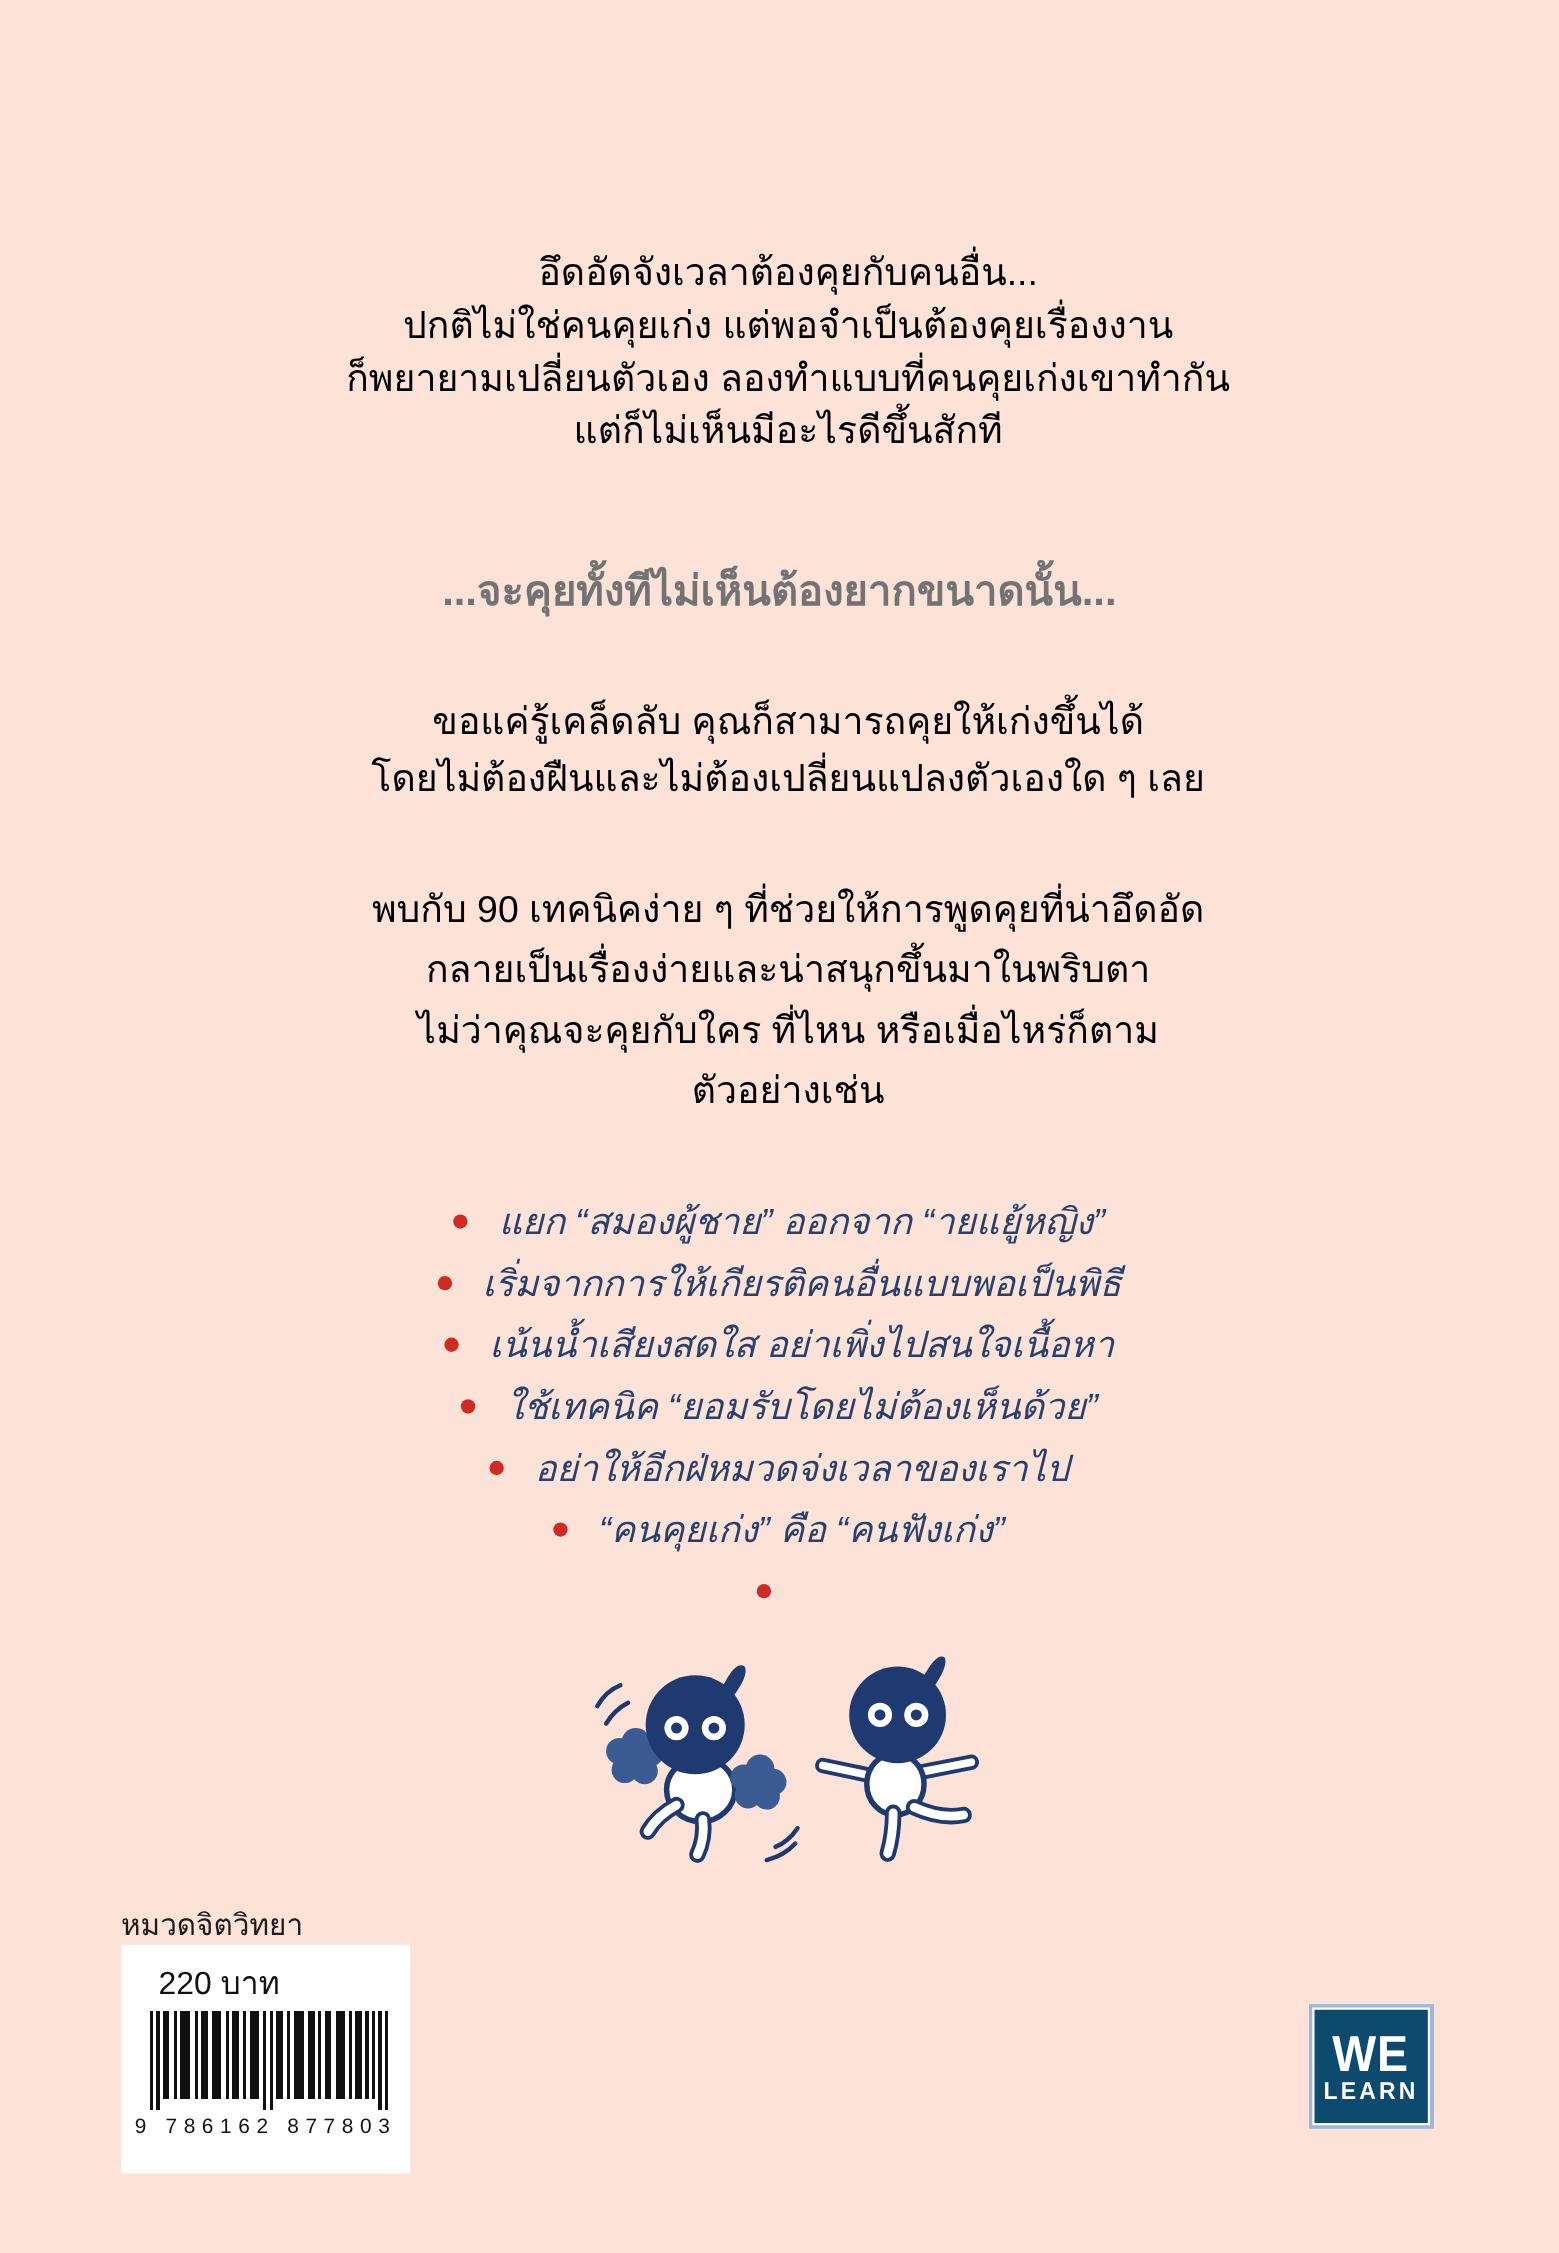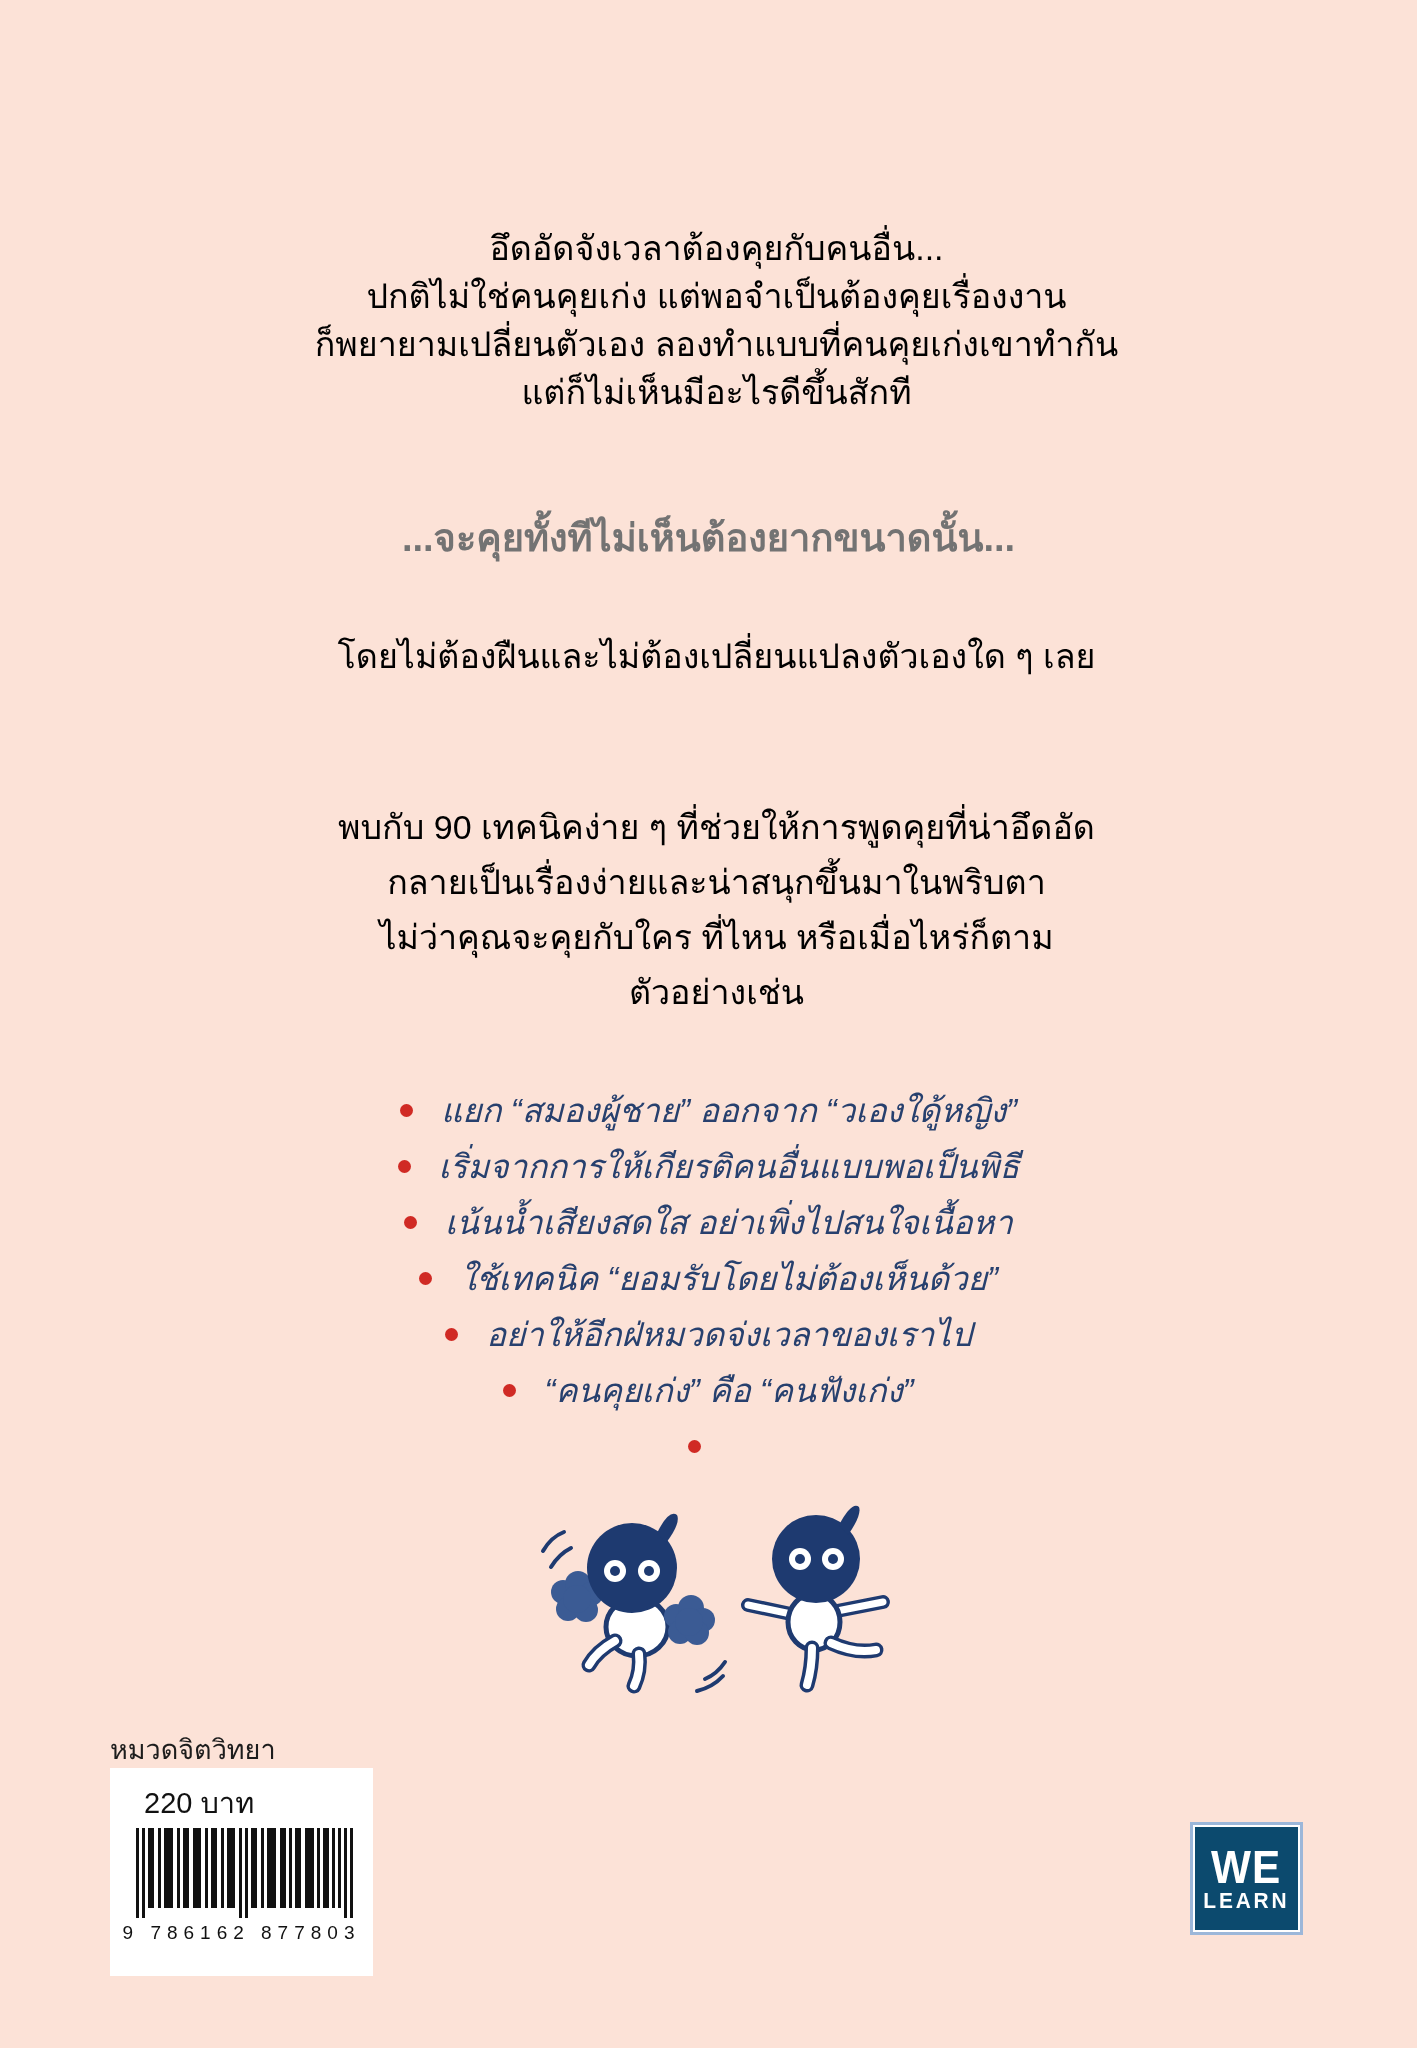--- a/index.html
+++ b/index.html
@@ -62,34 +62,35 @@
   <div class="intro-line navy">ปกติไม่ใช่คนคุยเก่ง แต่พอจำเป็นต้องคุยเรื่องงาน</div>
   <div class="intro-line navy">ก็พยายามเปลี่ยนตัวเอง ลองทำแบบที่คนคุยเก่งเขาทำกัน</div>
   <div class="intro-line navy">แต่ก็ไม่เห็นมีอะไรดีขึ้นสักที</div>
 </div>
 
 <div class="abs center-col" style="top:515px;">
   <div class="highlight-line">...จะคุยทั้งทีไม่เห็นต้องยากขนาดนั้น...</div>
 </div>
 
 <div class="abs center-col" style="top:630px;">
+  <div class="secret-line navy">ขอแค่รู้เคล็ดลับ คุณก็สามารถคุยให้เก่งขึ้นได้</div>
   <div class="secret-line navy">โดยไม่ต้องฝืนและไม่ต้องเปลี่ยนแปลงตัวเองใด ๆ เลย</div>
 </div>
 
 <div class="abs center-col" style="top:800px;">
   <div class="tech-line navy">พบกับ 90 เทคนิคง่าย ๆ ที่ช่วยให้การพูดคุยที่น่าอึดอัด</div>
   <div class="tech-line navy">กลายเป็นเรื่องง่ายและน่าสนุกขึ้นมาในพริบตา</div>
   <div class="tech-line navy">ไม่ว่าคุณจะคุยกับใคร ที่ไหน หรือเมื่อไหร่ก็ตาม</div>
   <div class="tech-line navy">ตัวอย่างเช่น</div>
 </div>
 
 <div class="abs center-col" style="top:1082px;">
   <div class="bullet-row">
     <span class="bullet-dot"></span>
-    <span class="bullet-text">แยก “สมองผู้ชาย” ออกจาก “วเองใดู้หญิง”</span>
+    <span class="bullet-text">แยก “สมองผู้ชาย” ออกจาก “ายแยู้หญิง”</span>
   </div>
   <div class="bullet-row">
     <span class="bullet-dot"></span>
     <span class="bullet-text">เริ่มจากการให้เกียรติคนอื่นแบบพอเป็นพิธี</span>
   </div>
   <div class="bullet-row">
     <span class="bullet-dot"></span>
     <span class="bullet-text">เน้นน้ำเสียงสดใส อย่าเพิ่งไปสนใจเนื้อหา</span>
   </div>
   <div class="bullet-row">

